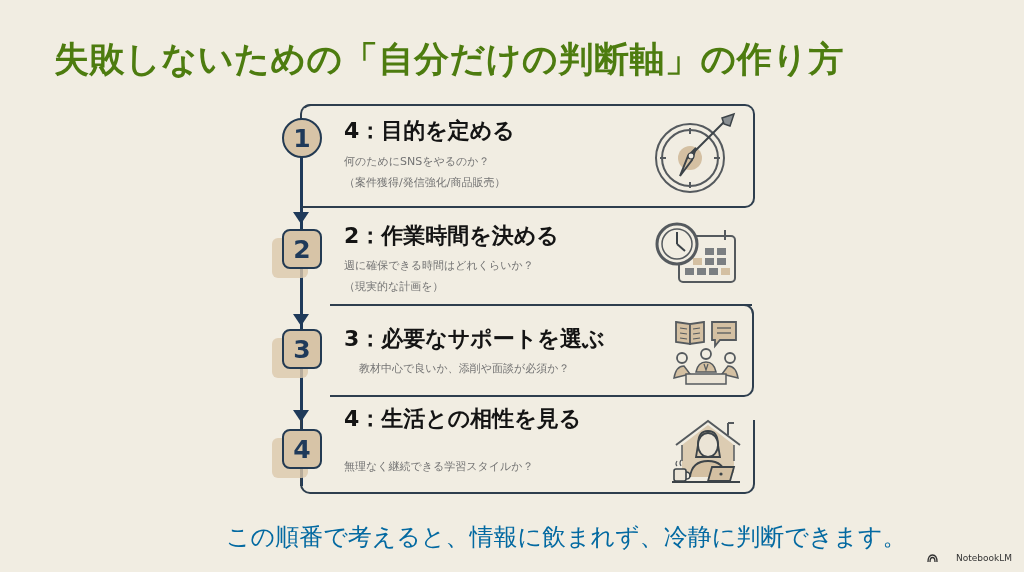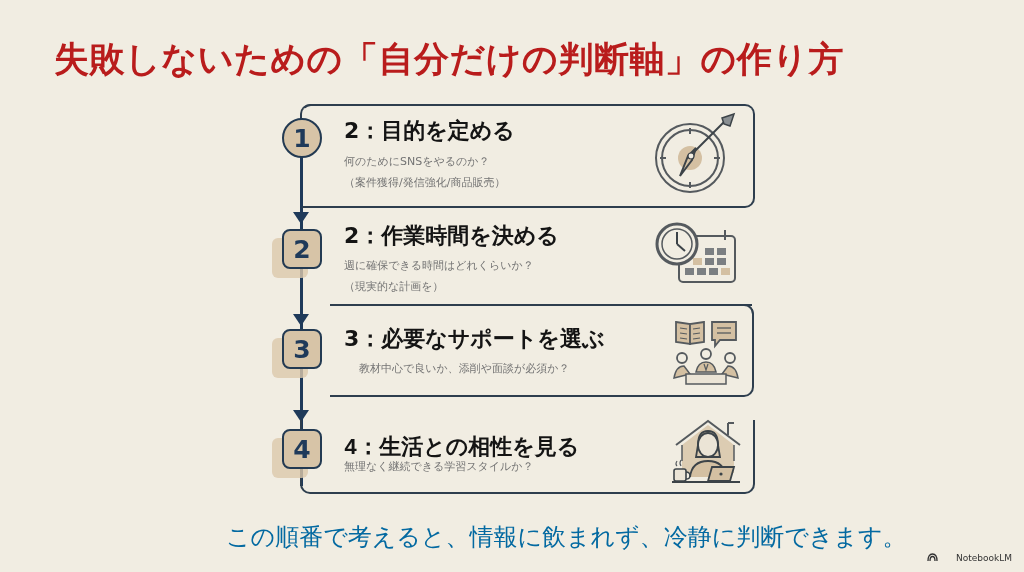--- a/index.html
+++ b/index.html
@@ -4,21 +4,21 @@
 <style>
   html, body { margin: 0; padding: 0; }
   body {
     width: 1024px; height: 572px; overflow: hidden; position: relative;
     background: #f1ede2;
     font-family: "DejaVu Sans", "Liberation Sans", sans-serif;
     color: #1b1b1b;
   }
   .title {
     position: absolute; left: 54px; top: 36px;
-    font-size: 35px; font-weight: bold; letter-spacing: 0.5px; color: #b91c1c;
+    font-size: 35px; font-weight: bold; letter-spacing: 0.5px; color: #4d7c0f;
     white-space: nowrap;
   }
   .line { position: absolute; background: #1f3a5a; }
   .arrow {
     position: absolute; width: 0; height: 0;
     border-left: 8px solid transparent; border-right: 8px solid transparent;
     border-top: 12px solid #1f3a5a;
   }
   .badge {
     position: absolute; width: 36px; height: 36px;
@@ -42,21 +42,21 @@
     white-space: nowrap;
   }
   .border { position: absolute; border-color: #2e3e4e; border-style: solid; border-width: 0; }
   .icon { position: absolute; }
   .footer {
     position: absolute; left: 226px; top: 521px;
     font-size: 24px; font-weight: normal; color: #0369a1; white-space: nowrap;
   }
   .brand {
     position: absolute; right: 12px; top: 553px;
-    font-size: 9px; color: #333; display: flex; gap: 18px;
+    font-size: 9px; color: #333; display: flex; align-items: center; gap: 18px;
   }
 </style>
 </head>
 <body>
 
 <div class="title">失敗しないための「自分だけの判断軸」の作り方</div>
 
 <div class="line" style="left:300px; top:156px; width:2.5px; height:330px;"></div>
 
 <div class="arrow" style="left:293px; top:212px;"></div>
@@ -85,32 +85,32 @@
 <div class="badge-shadow" style="left:272px; top:338px;"></div>
 <div class="badge square" style="left:282px; top:329px;">
   <span>3</span>
 </div>
 
 <div class="badge-shadow" style="left:272px; top:438px;"></div>
 <div class="badge square" style="left:282px; top:429px;">
   <span>4</span>
 </div>
 
-<div class="step-title" style="left:344px; top:116px;">2：目的を定める</div>
+<div class="step-title" style="left:344px; top:116px;">4：目的を定める</div>
 <div class="step-desc" style="left:344px; top:151px;">何のためにSNSをやるのか？</div>
 <div class="step-desc" style="left:344px; top:172px;">（案件獲得/発信強化/商品販売）</div>
 
 <div class="step-title" style="left:344px; top:221px;">2：作業時間を決める</div>
 <div class="step-desc" style="left:344px; top:255px;">週に確保できる時間はどれくらいか？</div>
 <div class="step-desc" style="left:344px; top:276px;">（現実的な計画を）</div>
 
 <div class="step-title" style="left:344px; top:324px;">3：必要なサポートを選ぶ</div>
 <div class="step-desc" style="left:344px; top:358px;margin-left:15px;">教材中心で良いか、添削や面談が必須か？</div>
 
-<div class="step-title" style="left:344px; top:432px;font-family:Liberation Mono, monospace;">4：生活との相性を見る</div>
+<div class="step-title" style="left:344px; top:404px;">4：生活との相性を見る</div>
 <div class="step-desc" style="left:344px; top:456px;text-align:center;">無理なく継続できる学習スタイルか？</div>
 
 <svg class="icon" style="left:652px; top:108px;" width="92" height="92" viewBox="0 0 92 92">
   <circle cx="38" cy="50" r="34" fill="none" stroke="#555a5e" stroke-width="2"></circle>
   <circle cx="38" cy="50" r="28" fill="none" stroke="#555a5e" stroke-width="2"></circle>
   <circle cx="38" cy="50" r="12" fill="#d4c0a2"></circle>
   <line x1="38" y1="20" x2="38" y2="26" stroke="#555a5e" stroke-width="2"></line>
   <line x1="38" y1="74" x2="38" y2="80" stroke="#555a5e" stroke-width="2"></line>
   <line x1="8" y1="50" x2="14" y2="50" stroke="#555a5e" stroke-width="2"></line>
   <line x1="62" y1="50" x2="68" y2="50" stroke="#555a5e" stroke-width="2"></line>

